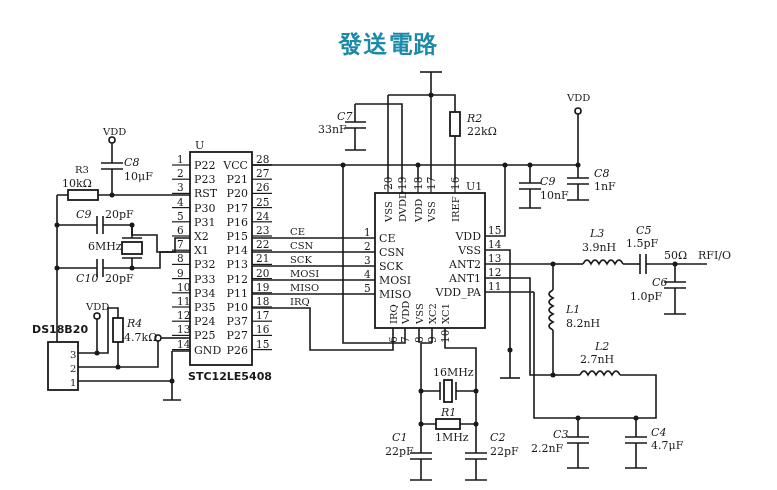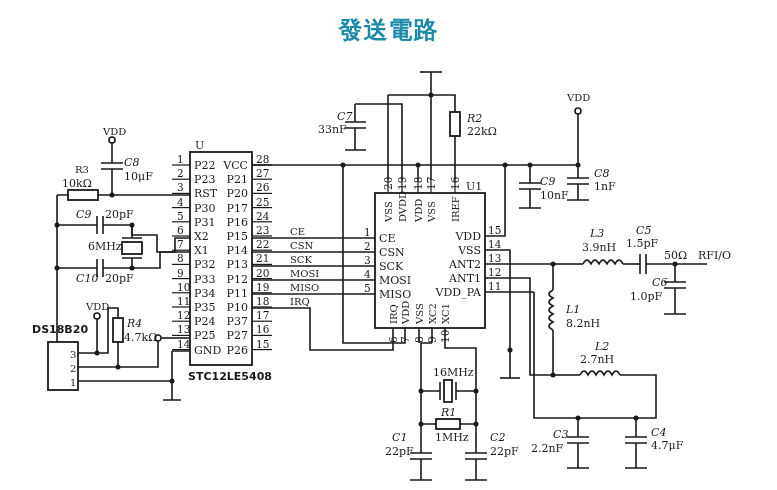--- a/index.html
+++ b/index.html
@@ -1,17 +1,17 @@
 <!DOCTYPE html>
 <html><head>
 <meta charset="utf-8">
 <style>
   html,body{margin:0;padding:0;background:#ffffff;}
   body{width:777px;height:490px;overflow:hidden;position:relative;font-family:"DejaVu Serif",serif;}
-  .title{position:absolute;left:0;top:14px;width:777px;text-align:center;font-family:"DejaVu Sans",sans-serif;font-weight:bold;font-size:24px;color:#1a8aa8;letter-spacing:1px;}
+  .title{position:absolute;left:0;top:28px;width:777px;text-align:center;font-family:"DejaVu Sans",sans-serif;font-weight:bold;font-size:24px;color:#1a8aa8;letter-spacing:1px;}
   svg{position:absolute;left:0;top:0;}
   .w{stroke:#1a1a1a;stroke-width:1.6;fill:none;}
   .wt{stroke:#1a1a1a;stroke-width:1.2;fill:none;}
   .box{stroke:#1a1a1a;stroke-width:1.8;fill:#fff;}
   .dot{fill:#1a1a1a;}
   .t{font-family:"DejaVu Serif",serif;font-size:11px;fill:#1a1a1a;}
   .ts{font-family:"DejaVu Serif",serif;font-size:10px;fill:#1a1a1a;}
   .tb{font-family:"DejaVu Sans",sans-serif;font-size:11px;font-weight:bold;fill:#1a1a1a;}
   .ti{font-family:"DejaVu Serif",serif;font-style:italic;font-size:11px;fill:#1a1a1a;}
   .pn{font-family:"DejaVu Serif",serif;font-size:10.5px;fill:#1a1a1a;}

